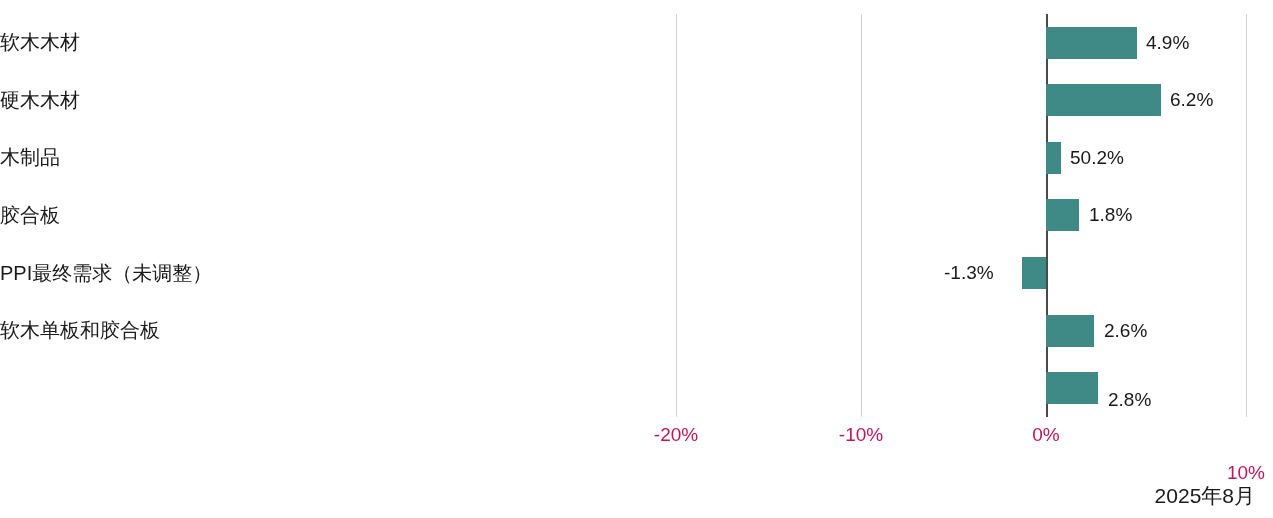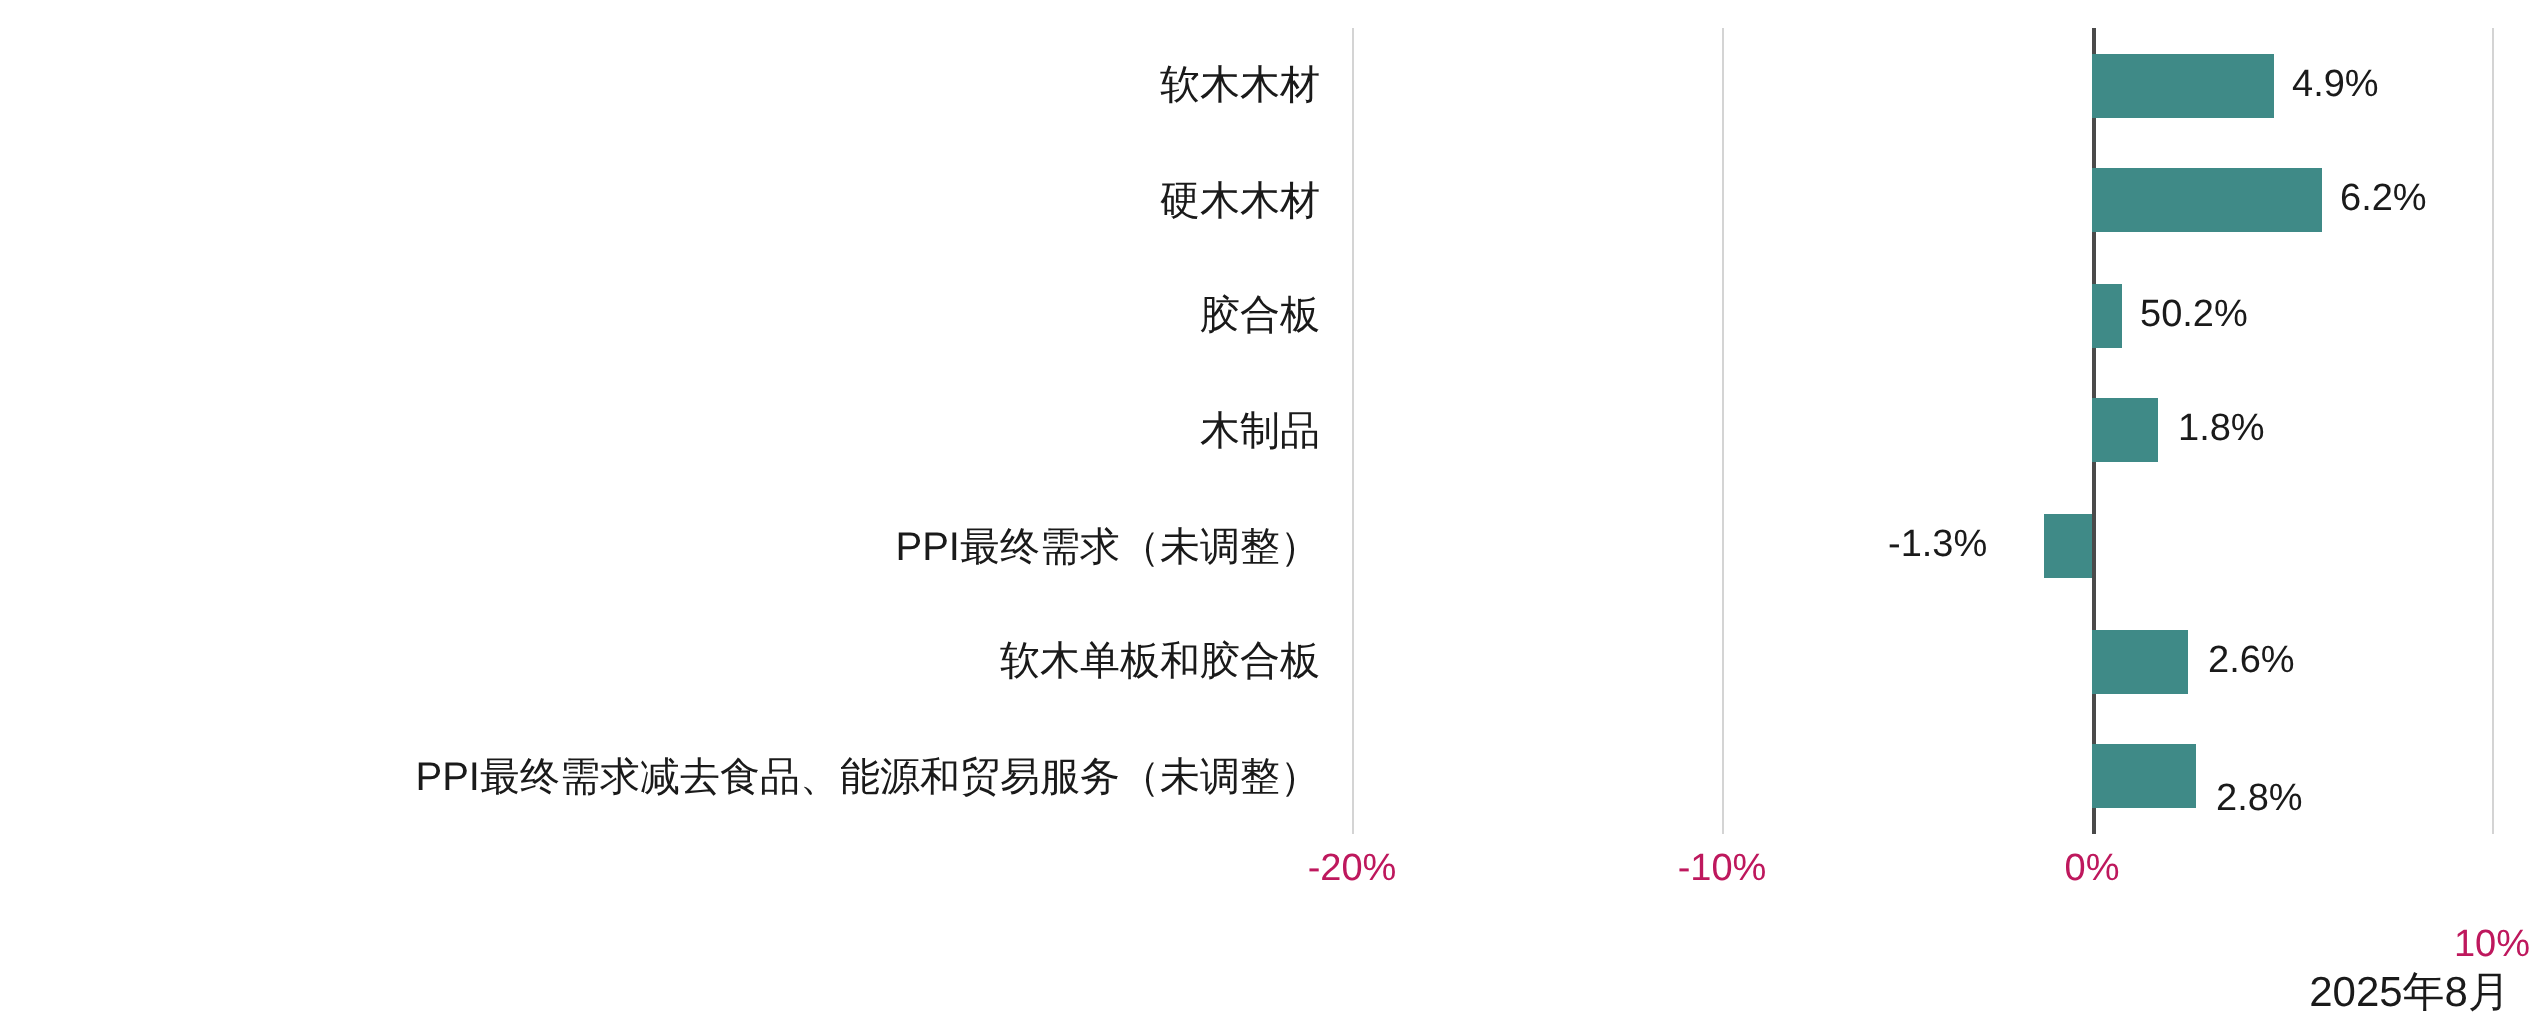--- a/index.html
+++ b/index.html
@@ -73,21 +73,20 @@
     position: absolute;
     left: 0;
     top: 14px;
     width: 668px;
     height: 403px;
   }
   .cat-row {
     height: 57.57px;
     display: flex;
     align-items: center;
-    justify-content: flex-end;
     padding-right: 8px;
     box-sizing: border-box;
   }
   .cat-label {
     font-size: 20px;
     color: #1a1a1a;
     white-space: nowrap;
   }
   .x-ticks {
     position: absolute;
@@ -119,33 +118,30 @@
 <div id="chart-root">
 
   <div class="cat-labels">
     <div class="cat-row">
       <span class="cat-label">软木木材</span>
     </div>
     <div class="cat-row">
       <span class="cat-label">硬木木材</span>
     </div>
     <div class="cat-row">
-      <span class="cat-label">胶合板</span>
+      <span class="cat-label">木制品</span>
     </div>
     <div class="cat-row">
-      <span class="cat-label">木制品</span>
+      <span class="cat-label">胶合板</span>
     </div>
     <div class="cat-row">
       <span class="cat-label">PPI最终需求（未调整）</span>
     </div>
     <div class="cat-row">
       <span class="cat-label">软木单板和胶合板</span>
-    </div>
-    <div class="cat-row">
-      <span class="cat-label">PPI最终需求减去食品、能源和贸易服务（未调整）</span>
     </div>
   </div>
 
   <div class="plot-area">
     <div class="gridline g-left"></div>
     <div class="gridline g-mid"></div>
     <div class="gridline g-right"></div>
     <div class="axis-zero"></div>
 
     <div class="rows">

